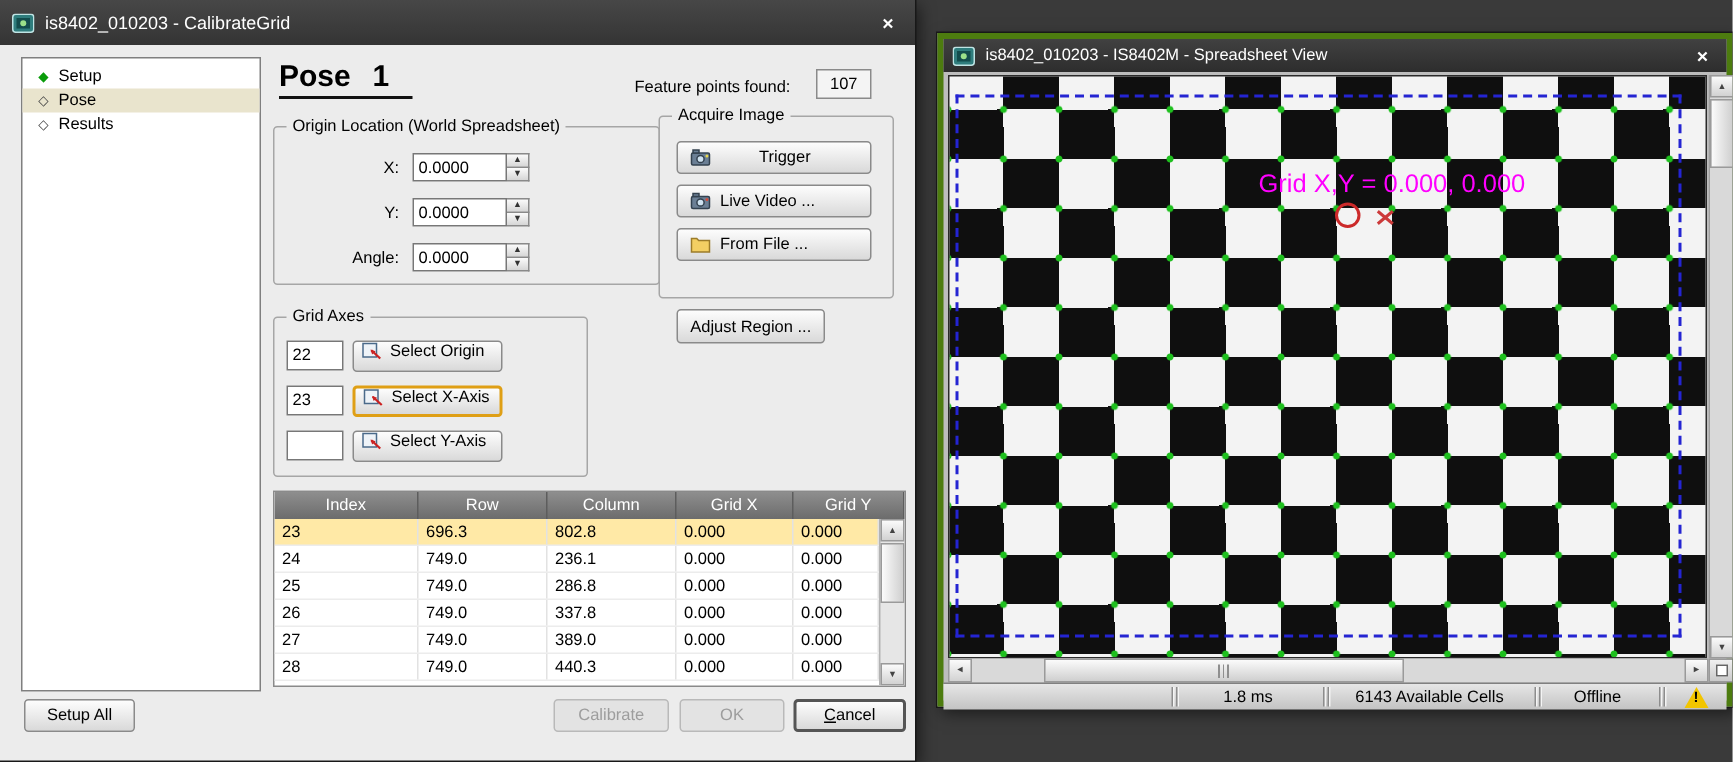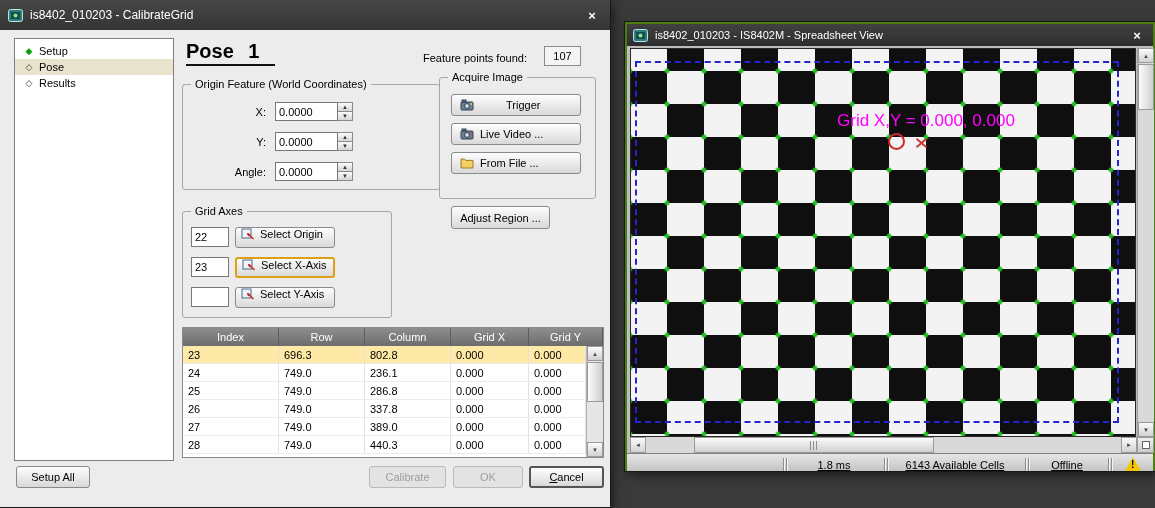--- a/index.html
+++ b/index.html
@@ -95,21 +95,21 @@
     background:linear-gradient(90deg,#fbfbfb,#cfcfcf); border:1px solid #9a9a9a; }
 
   #clear-all { position:absolute; left:16px; top:466px; width:74px; height:22px; }
   #calibrate-btn { position:absolute; left:369px; top:466px; width:77px; height:22px; }
   #ok-btn { position:absolute; left:453px; top:466px; width:70px; height:22px; }
   #cancel-btn { position:absolute; left:529px; top:466px; width:75px; height:22px;
     display:block; text-align:center; line-height:17px; }
   #cancel-btn::first-letter { text-decoration:underline; }
 
   
-  #w2 { left:625px; top:22px; width:530px; height:449px; background:#bdbdbd; border:2px solid #4d7c0f; }
+  #w2 { left:625px; top:22px; width:530px; height:449px; background:#bdbdbd; border:4px solid #4d7c0f; }
   #w2 .titlebar { height:22px; background:linear-gradient(#414141,#2d2d2d); font-size:11px; padding:0 6px; }
   #ss-image { position:absolute; left:3px; top:24px; width:506px; height:389px;
     border:1px solid #2a2a2a; overflow:hidden;
     background-color:#f3f3f3;
     background-image:
       radial-gradient(circle, #1ec01e 0 2px, rgba(30,192,30,0) 2.6px),
       conic-gradient(#0f0f0f 0 90deg, #f3f3f3 90deg 180deg, #0f0f0f 180deg 270deg, #f3f3f3 270deg);
     background-size: 37px 33px, 74px 66px;
     background-position: 17.5px 5.5px, -1px -11px;
   }
@@ -135,21 +135,21 @@
     display:flex; align-items:center; justify-content:center; }
   #ss-hthumb .grip { width:8px; height:9px;
     background:repeating-linear-gradient(90deg,#8f8f8f 0 1px, rgba(0,0,0,0) 1px 3px); }
   #ss-corner { position:absolute; left:510px; top:413px; width:17px; height:16px;
     background:linear-gradient(#f0f0f0,#cacaca); border:1px solid #9a9a9a;
     display:flex; align-items:center; justify-content:center; padding:0; }
   #ss-corner .mini { width:8px; height:8px; border:1px solid #666; background:#fff; }
 
   #ss-status { position:absolute; left:0; right:0; top:429px; height:18px;
     background:linear-gradient(#e6e6e6,#c3c3c3); border-top:1px solid #808080;
-    display:flex; align-items:flex-end;text-decoration:underline; }
+    display:flex; align-items:center; }
   .sb-spacer { flex:1; }
   .sb-sep { width:1px; height:13px; background:#8d8d8d;
     box-shadow:1px 0 0 #f4f4f4, 3px 0 0 #8d8d8d, 4px 0 0 #f4f4f4; margin:0 4px; }
   .sb-seg { display:flex; align-items:center; justify-content:center; white-space:nowrap; }
   .sb-time { width:92px; } .sb-cells { width:132px; } .sb-conn { width:74px; } .sb-warn { width:40px; }
   .warn-tri { position:relative; width:0; height:0;
     border-left:8px solid transparent; border-right:8px solid transparent;
     border-bottom:14px solid #f2c500; }
   .warn-tri .mark { position:absolute; left:-2px; top:2px; font-size:10px; font-weight:bold; color:#000; }
 </style>
@@ -182,21 +182,21 @@
       <span class="nav-icon">◇</span>
       <span>Results</span>
     </div>
   </nav>
 
   <h1 id="pose-heading">Pose 1</h1>
   <span id="feature-label">Feature points found:</span>
   <div id="feature-value">107</div>
 
   <div class="groupbox" id="origin-group">
-    <span class="group-title">Origin Feature (World Coordinates)</span>
+    <span class="group-title">Origin Location (World Spreadsheet)</span>
     <div class="field-row" style="top:16px;">
       <span class="field-label">X:</span>
       <input class="spin-input" value="0.0000" style="">
       <span class="spinner">
           <button class="spin-btn">▲</button>
           <button class="spin-btn">▼</button>
         </span>
     </div>
     <div class="field-row" style="top:46px;">
       <span class="field-label">Y:</span>

